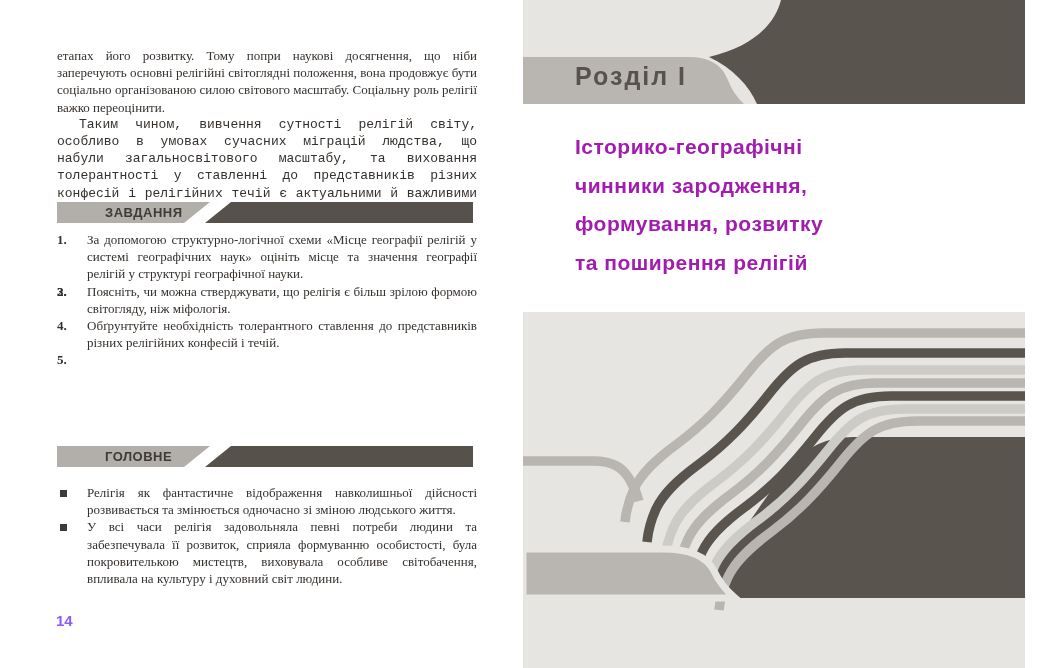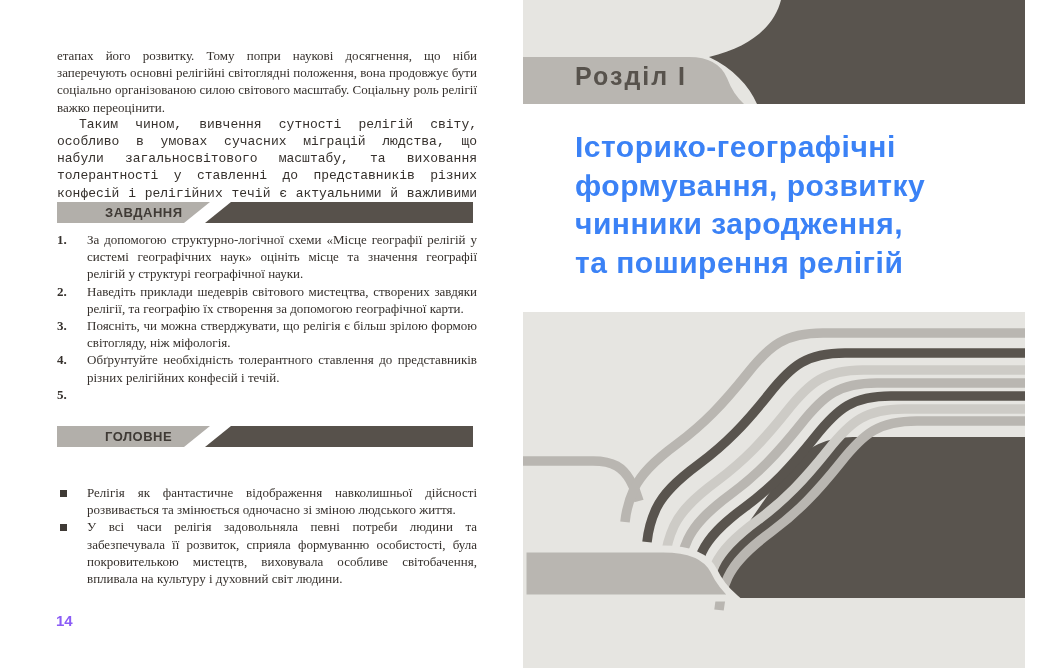--- a/index.html
+++ b/index.html
@@ -24,21 +24,21 @@
   .banner .banner-dark{
     position:absolute;inset:0;background:#57514b;
     clip-path:polygon(174px 0,100% 0,100% 100%,148px 100%);
   }
   .banner .banner-label{
     position:absolute;left:48px;top:0;height:21px;line-height:21px;
     font-family:"Liberation Sans","DejaVu Sans",sans-serif;
     font-weight:bold;font-size:13px;letter-spacing:.5px;color:#3f3a35;
   }
   .banner-tasks{top:202px;}
-  .banner-main{top:426px;}
+  .banner-main{top:446px;}
 
   .tasks{position:absolute;left:57px;top:231px;width:420px;}
   .task-item{position:relative;padding-left:30px;margin:0;}
   .task-num{position:absolute;left:0;top:0;font-weight:bold;}
 
   .main-points{position:absolute;left:57px;top:484px;width:420px;}
   .main-item{position:relative;padding-left:30px;margin:0;}
   .bullet-square{
     position:absolute;left:3px;top:6px;width:7px;height:7px;background:#3f3a35;
   }
@@ -53,22 +53,22 @@
   .right-page{position:absolute;left:523px;top:0;width:502px;height:520px;background:#fff;}
   .chapter-header{position:absolute;left:0;top:0;width:502px;height:105px;}
   .chapter-label{
     position:absolute;left:52px;top:62px;
     font-family:"Liberation Sans","DejaVu Sans",sans-serif;
     font-weight:bold;font-size:25px;letter-spacing:2px;color:#57524c;
   }
   .chapter-title{
     position:absolute;left:52px;top:128px;width:420px;
     font-family:"Liberation Sans","DejaVu Sans",sans-serif;
-    font-weight:bold;font-size:30px;line-height:38.5px;
-    letter-spacing:.5px;color:#3b82f6;
+    font-weight:bold;font-size:21px;line-height:38.5px;
+    letter-spacing:.5px;color:#a21caf;
   }
   .stripes-graphic{position:absolute;left:0;top:312px;width:502px;height:356px;}
 </style>
 </head>
 <body>
 
 <div class="left-page">
 
   <div class="paragraphs body-text">
     <p>етапах його розвитку. Тому попри наукові досягнення, що ніби заперечують основні релігійні світоглядні положення, вона продовжує бути соціально організованою силою світового масштабу. Соціальну роль релігії важко переоцінити.</p>
@@ -81,21 +81,20 @@
     <span class="banner-label">ЗАВДАННЯ</span>
   </div>
 
   <div class="tasks body-text">
     <div class="task-item">
       <span class="task-num">1.</span>
       <span>За допомогою структурно-логічної схеми «Місце географії релігій у системі географічних наук» оцініть місце та значення географії релігій у структурі географічної науки.</span>
     </div>
     <div class="task-item">
       <span class="task-num">2.</span>
-      <span>Наведіть приклади шедеврів світового мистецтва, створених завдяки релігії, та географію їх створення за допомогою географічної карти.</span>
     </div>
     <div class="task-item">
       <span class="task-num">3.</span>
       <span>Поясніть, чи можна стверджувати, що релігія є більш зрілою формою світогляду, ніж міфологія.</span>
     </div>
     <div class="task-item">
       <span class="task-num">4.</span>
       <span>Обґрунтуйте необхідність толерантного ставлення до представників різних релігійних конфесій і течій.</span>
     </div>
     <div class="task-item">
@@ -129,22 +128,22 @@
     <svg width="502" height="105" viewBox="0 0 502 105">
       <rect x="140" y="0" width="362" height="104" fill="#59544e"></rect>
       <path d="M0,0 L258,0 C 252,24 230,47 186,57 C 210,68 226,86 234,104 L0,104 Z" fill="#e6e5e1"></path>
       <path d="M0,57 L166,57 Q195,57 204,78 Q210,94 221,104 L0,104 Z" fill="#b9b6b1"></path>
     </svg>
     <div class="chapter-label">Розділ I</div>
   </div>
 
   <div class="chapter-title">
     <div>Історико-географічні</div>
+    <div>чинники зародження,</div>
     <div>формування, розвитку</div>
-    <div>чинники зародження,</div>
     <div>та поширення релігій</div>
   </div>
 
   <div class="stripes-graphic">
     <svg width="502" height="356" viewBox="0 0 502 356">
       <defs>
         <path id="stripe" fill="none" stroke-width="9.5" d="M 515,21 L 300,21 C 262,21 247,33 224,62 C 200,92 181,112 154,132 C 131,149 118,162 111,177 C 105,190 103,200 102,210"></path>
       </defs>
 
       <rect x="0" y="0" width="502" height="356" fill="#e6e5e1"></rect>

